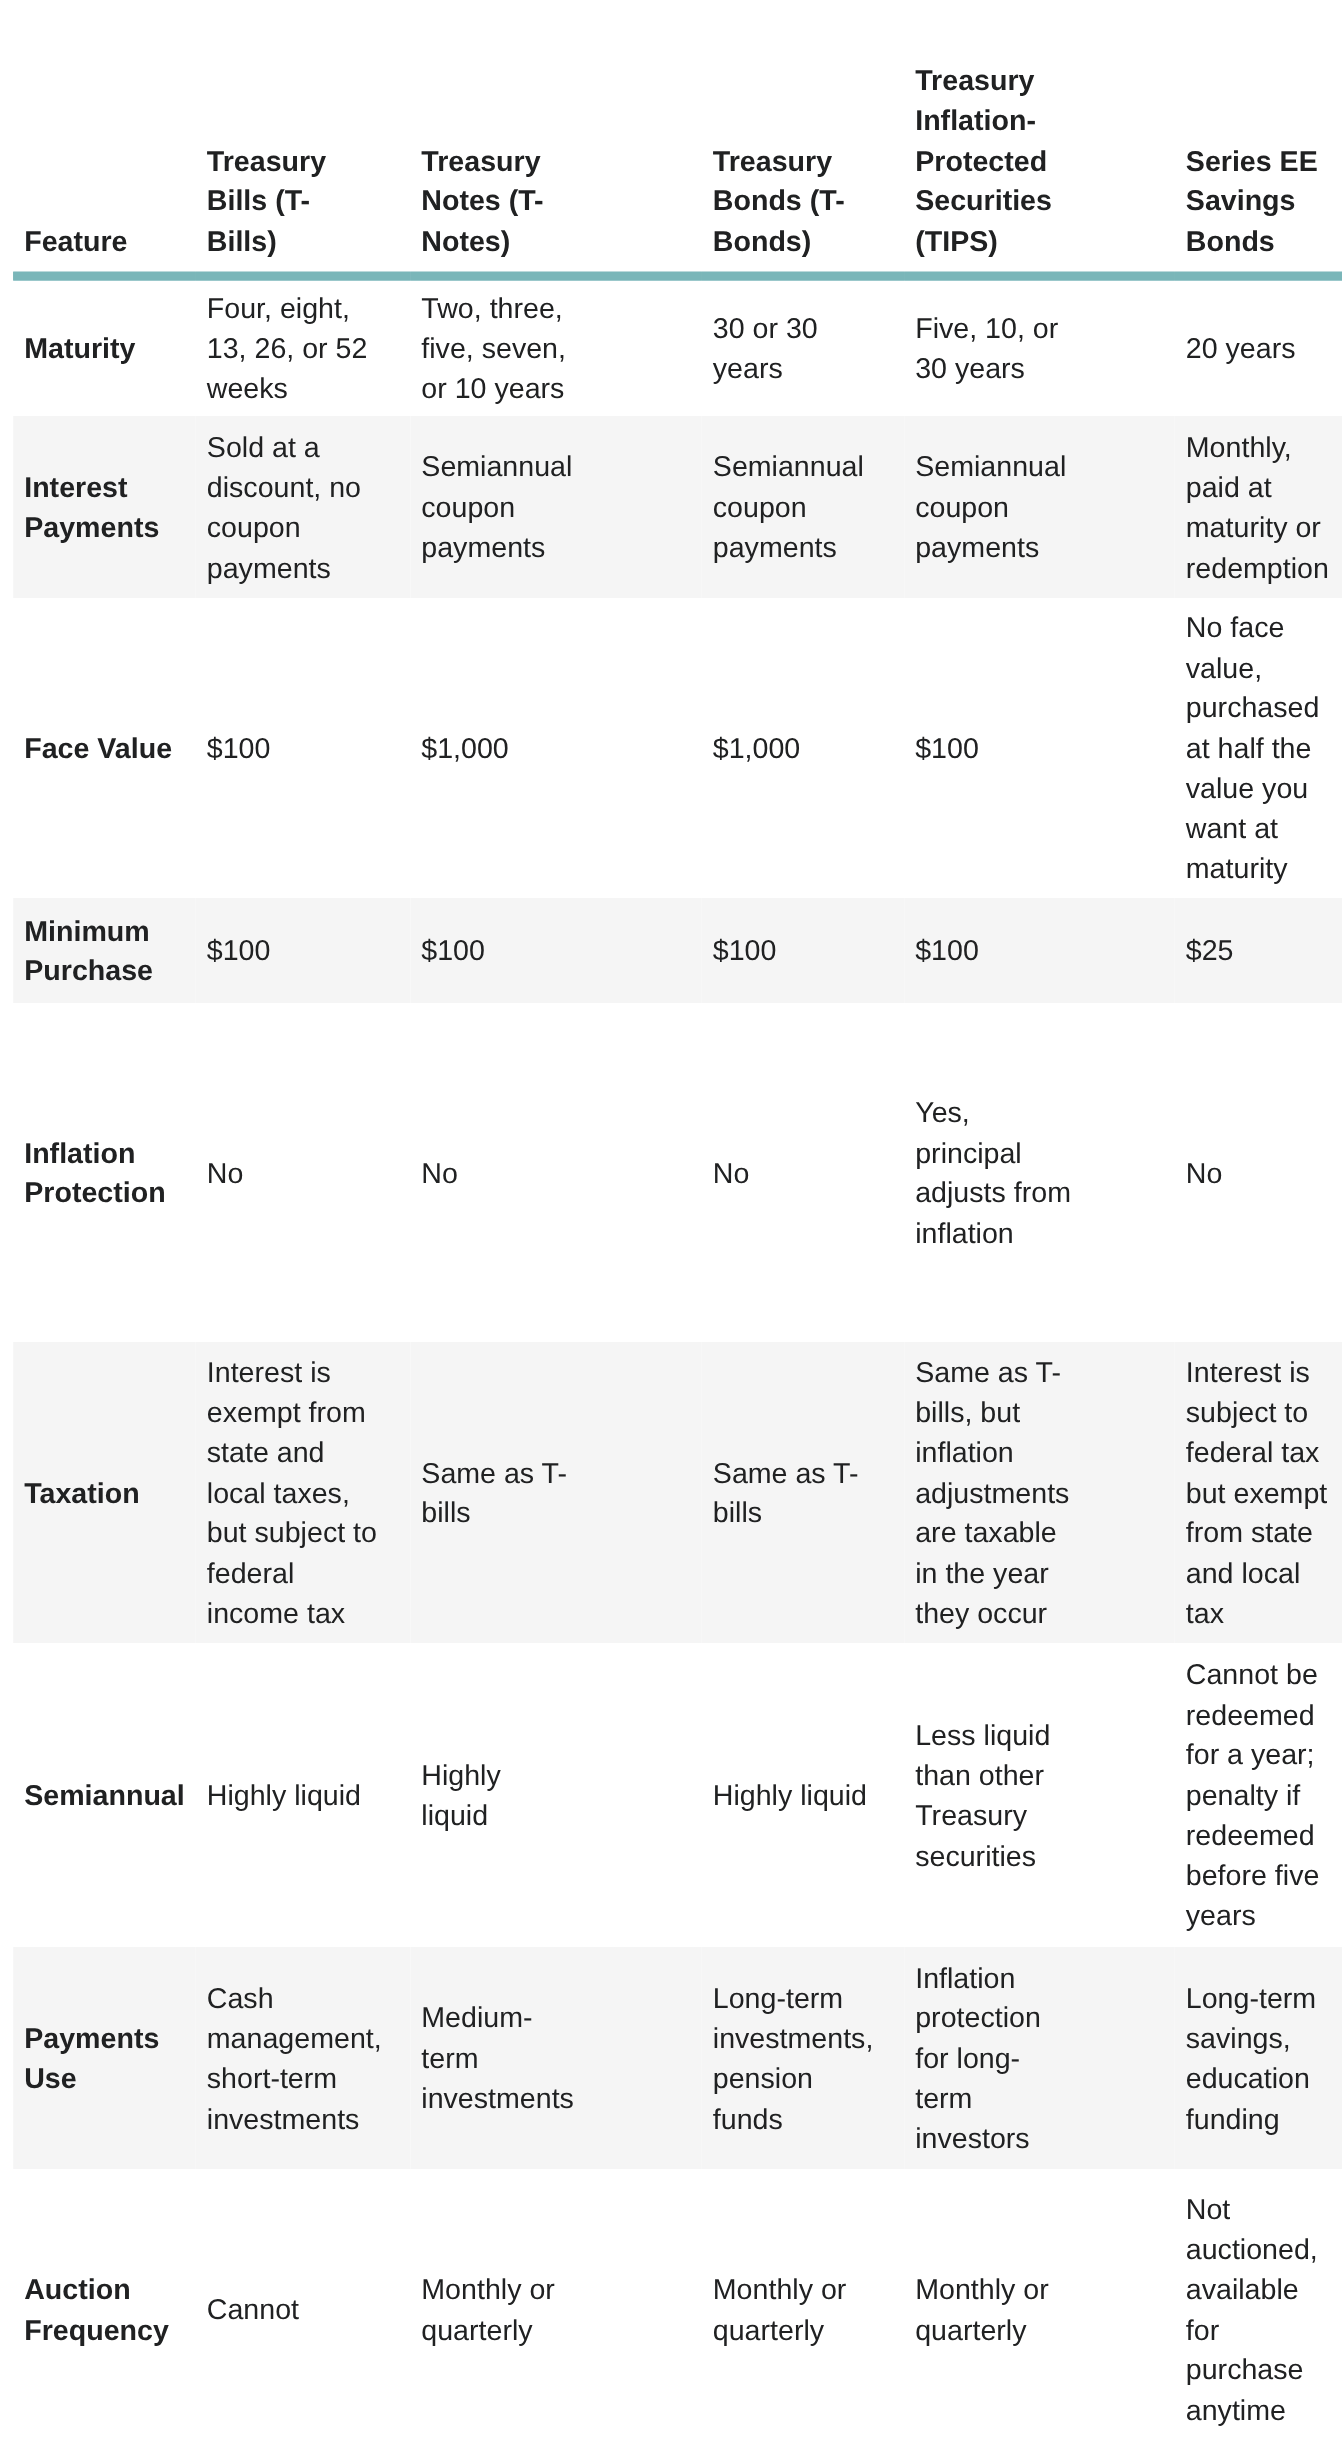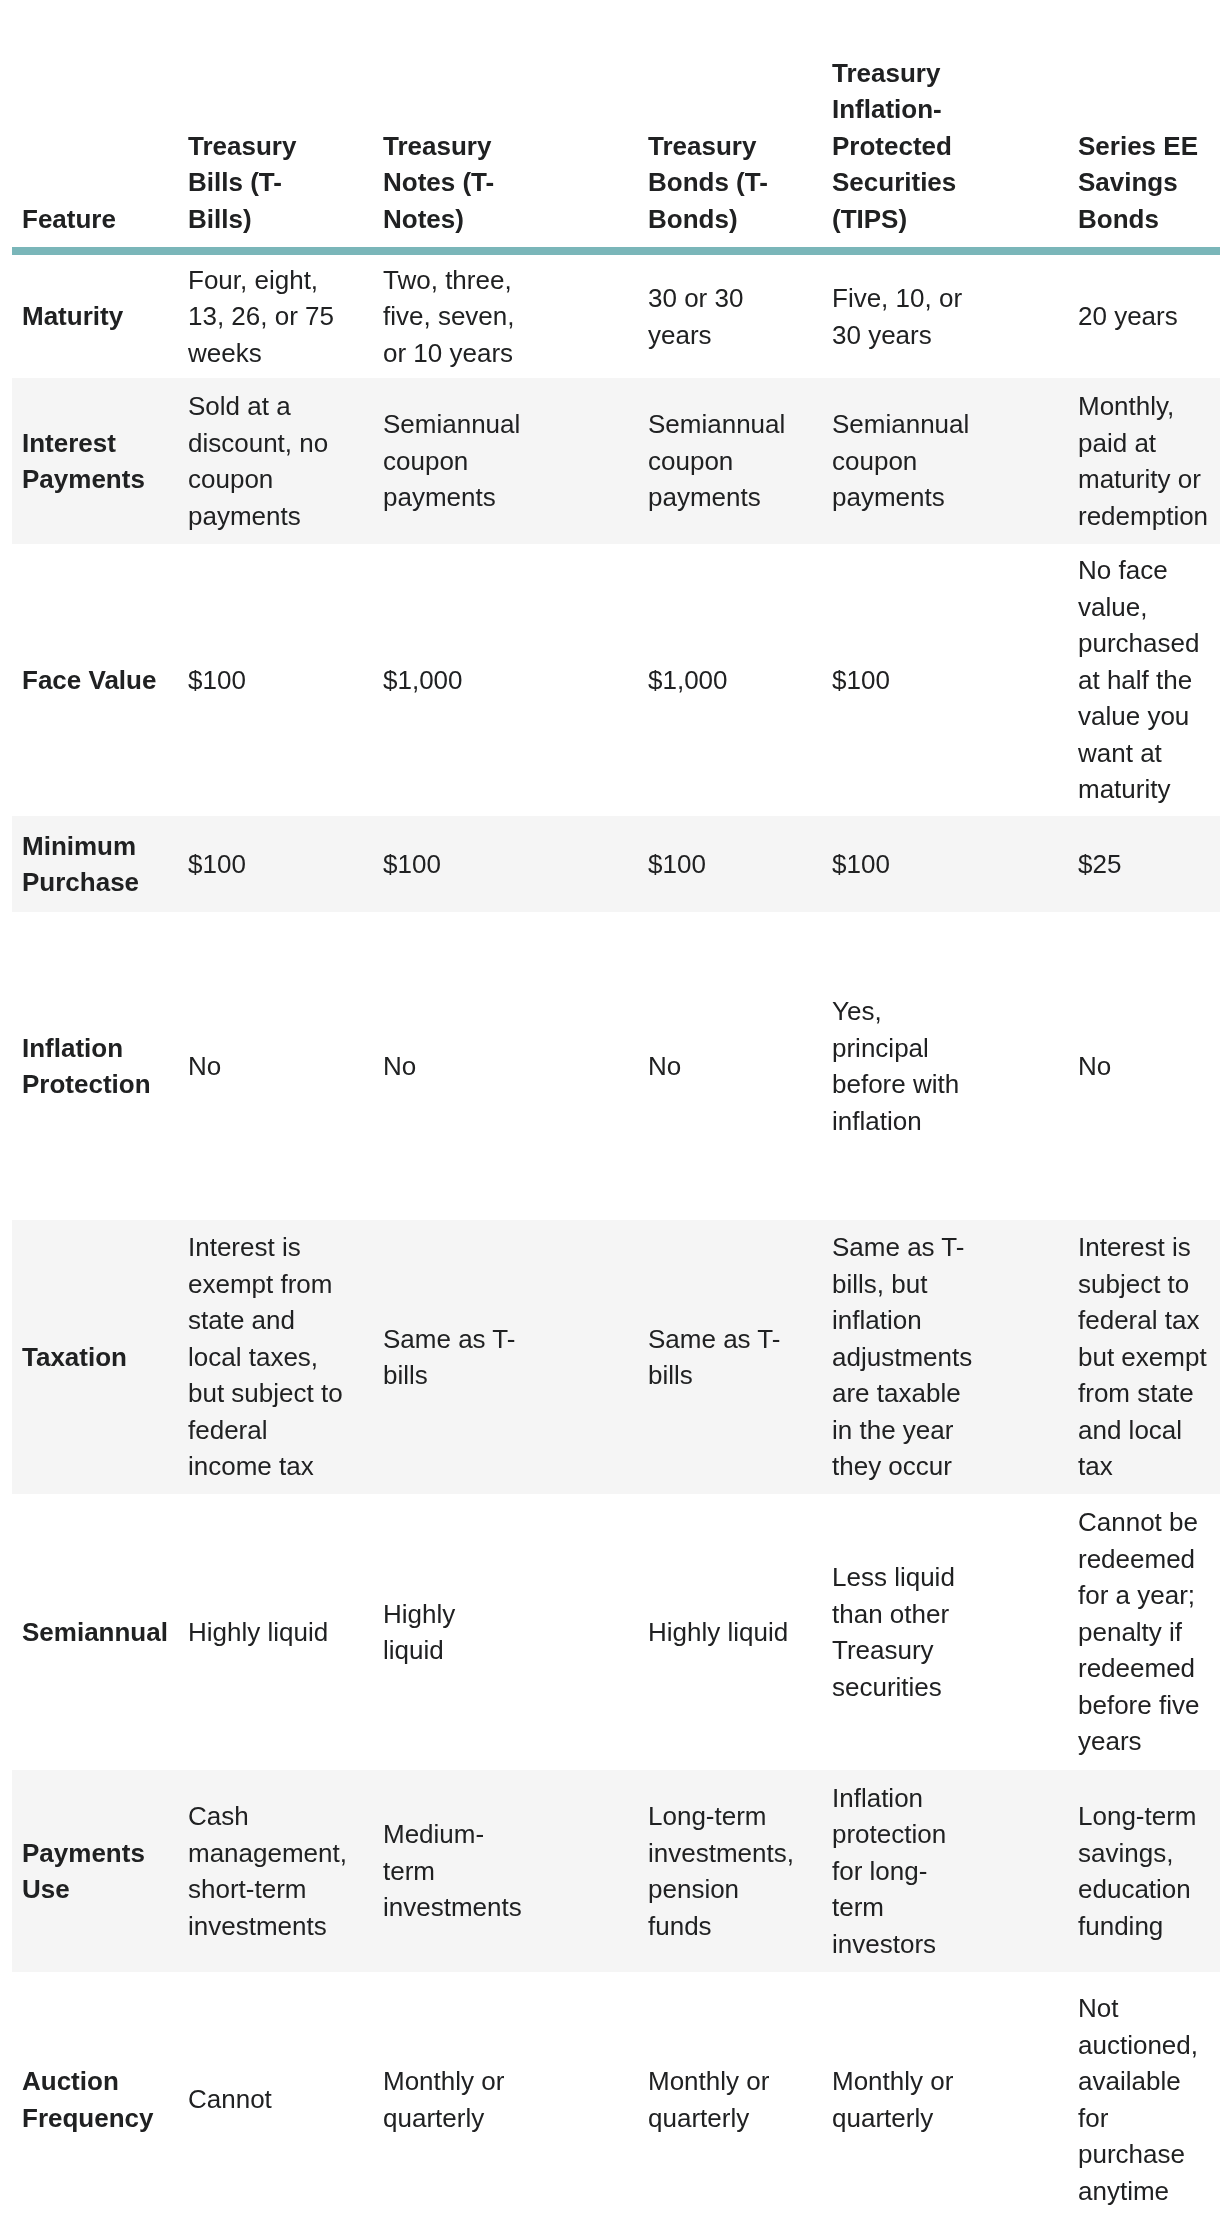--- a/index.html
+++ b/index.html
@@ -90,21 +90,21 @@
 (TIPS)</th>
         <th>Series EE
 Savings
 Bonds</th>
       </tr>
     </thead>
     <tbody>
       <tr class="r-mat">
         <td class="feat">Maturity</td>
         <td>Four, eight,
-13, 26, or 75
+13, 26, or 52
 weeks</td>
         <td>Two, three,
 five, seven,
 or 10 years</td>
         <td>30 or 30
 years</td>
         <td>Five, 10, or
 30 years</td>
         <td>20 years</td>
       </tr>
@@ -153,21 +153,21 @@
         <td>$25</td>
       </tr>
       <tr class="r-infl">
         <td class="feat">Inflation
 Protection</td>
         <td>No</td>
         <td>No</td>
         <td>No</td>
         <td>Yes,
 principal
-before with
+adjusts from
 inflation</td>
         <td>No</td>
       </tr>
       <tr class="r-tax shaded">
         <td class="feat">Taxation</td>
         <td>Interest is
 exempt from
 state and
 local taxes,
 but subject to

